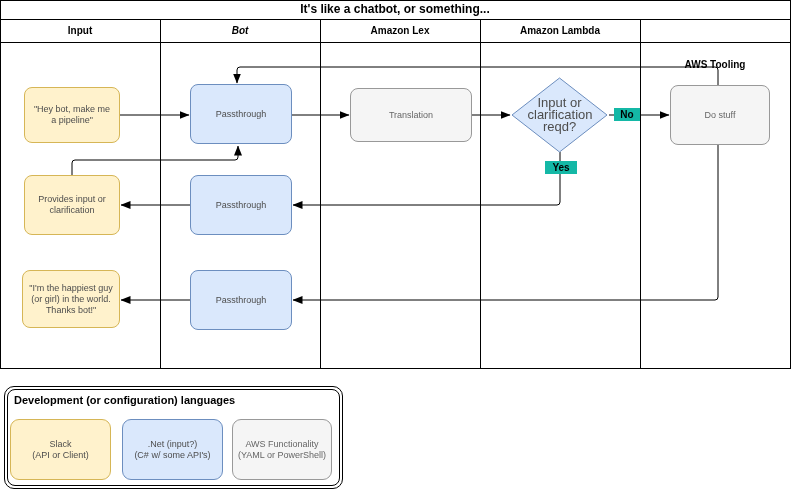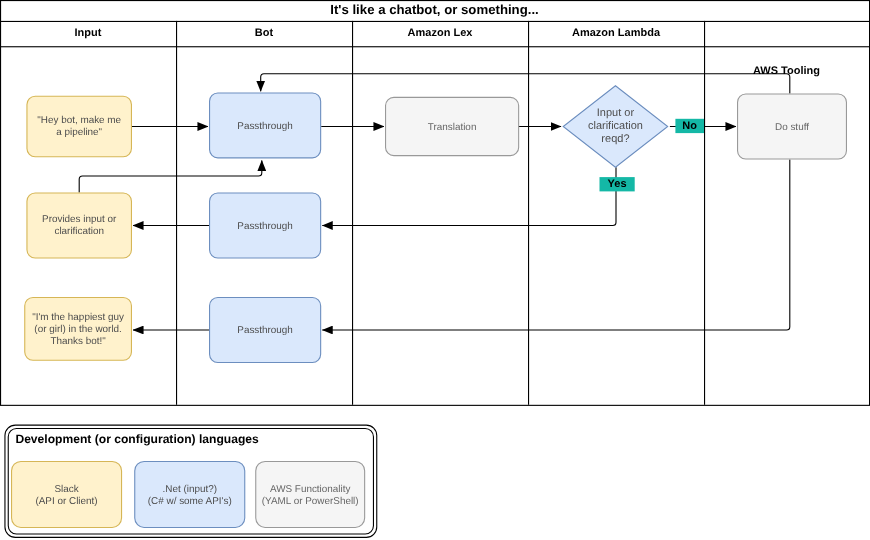--- a/index.html
+++ b/index.html
@@ -30,21 +30,21 @@
     font-size:9px; line-height:11px; color:#4d4d4d;
     border-radius:8px; box-sizing:border-box;
   }
   .node .txt { width:84%; }
   .yellow { background:var(--yellow-fill); border:1px solid var(--yellow-stroke); }
   .blue   { background:var(--blue-fill);   border:1px solid var(--blue-stroke);justify-content:center; }
   .gray   { background:var(--gray-fill);   border:1px solid var(--gray-stroke); color:#666; }
   .diamond-wrap { display:block; }
   .diamond-text {
     position:absolute; left:50%; top:50%; transform:translate(-50%,-50%);
-    width:64px; text-align:center; font-size:10px; line-height:12px; color:#4d4d4d;
+    width:64px; text-align:center; font-size:13px; line-height:12px; color:#4d4d4d;
   }
   .edge-label {
     background:#14b8a6; font-weight:bold; font-size:10px; color:#000;
     text-align:center; line-height:13px;
   }
   svg.overlay { position:absolute; left:0; top:0; pointer-events:none; }
   svg.overlay path { stroke:var(--line); stroke-width:1; fill:none; }
   
   .legend-outer { left:4px; top:386px; width:337px; height:101px; border:1px solid var(--line); border-radius:10px; }
   .legend-inner { position:absolute; left:2px; top:2px; right:2px; bottom:2px; border:1px solid var(--line); border-radius:8px; }
@@ -59,21 +59,21 @@
   <div class="abs table-border"></div>
   <div class="abs title-bar">It's like a chatbot, or something...</div>
   <div class="abs hline" style="left:0; top:19px; width:790px;"></div>
   <div class="abs hline" style="left:0; top:42px; width:790px;"></div>
   <div class="abs vline" style="left:160px; top:19px; height:349px;"></div>
   <div class="abs vline" style="left:320px; top:19px; height:349px;"></div>
   <div class="abs vline" style="left:480px; top:19px; height:349px;"></div>
   <div class="abs vline" style="left:640px; top:19px; height:349px;"></div>
 
   <div class="abs lane-header" style="left:0; width:160px;">Input</div>
-  <div class="abs lane-header" style="left:160px; width:160px;">Bot</div>
+  <div class="abs lane-header" style="left:160px; width:160px;font-style:italic;">Bot</div>
   <div class="abs lane-header" style="left:320px; width:160px;">Amazon Lex</div>
   <div class="abs lane-header" style="left:480px; width:160px;">Amazon Lambda</div>
   <div class="abs lane-header" style="left:640px; width:150px;margin-top:34px;">AWS Tooling</div>
 
   <svg class="overlay" width="791" height="491">
     <defs>
       <marker id="arrow" viewBox="0 0 10 8" refX="9.5" refY="4" markerWidth="10" markerHeight="8" markerUnits="userSpaceOnUse" orient="auto">
         <path d="M0,0 L10,4 L0,8 Z" style="fill:var(--line); stroke:none;"></path>
       </marker>
     </defs>

